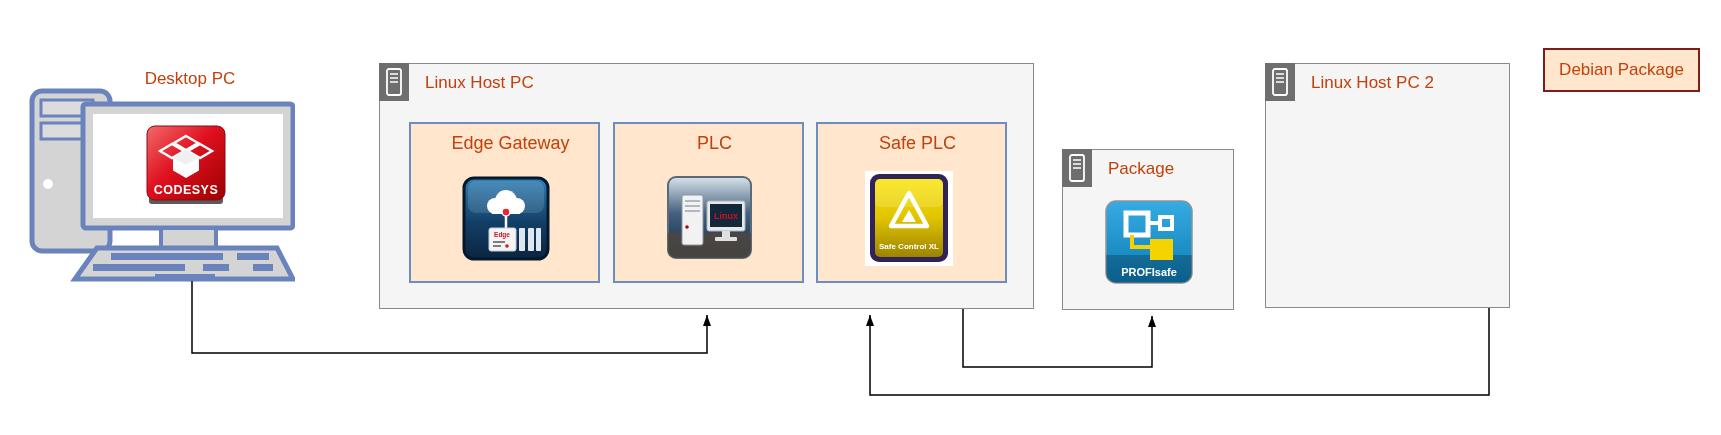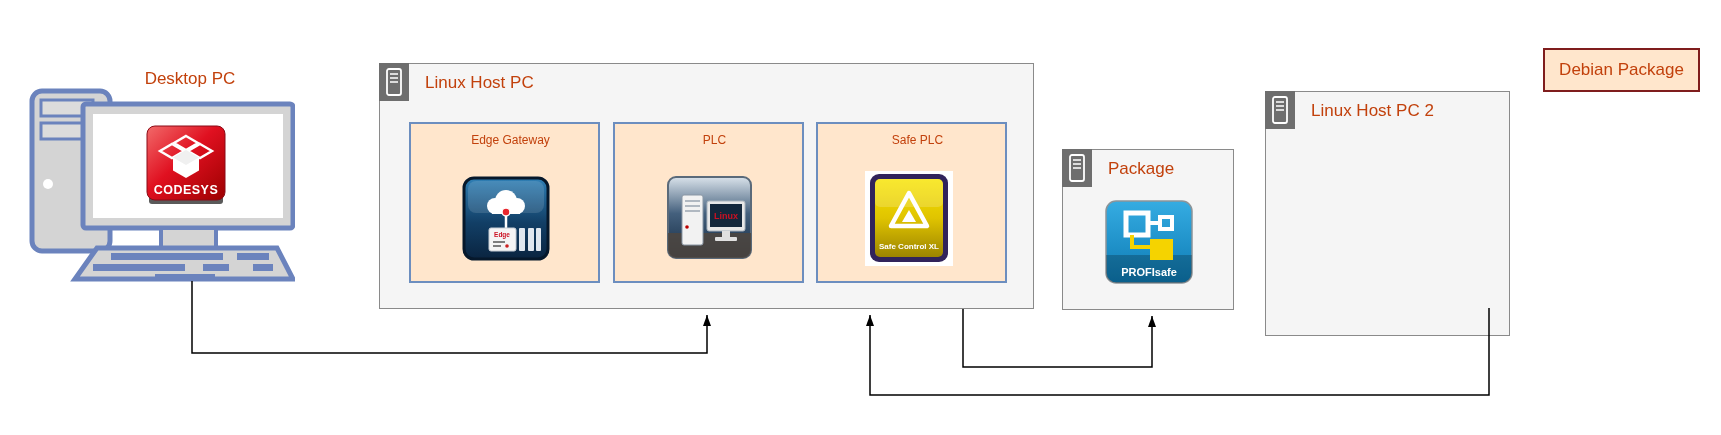--- a/index.html
+++ b/index.html
@@ -6,26 +6,26 @@
   .canvas{position:relative;width:1721px;height:435px;background:#ffffff;overflow:hidden;
           font-family:"Liberation Sans",sans-serif;color:#c2410c;}
   svg text{font-family:"Liberation Sans",sans-serif;}
 
   .desktop-label{position:absolute;left:110px;top:69px;width:160px;text-align:center;font-size:17px;}
   .desktop-art{position:absolute;left:25px;top:86px;}
 
   .container{position:absolute;background:#f5f5f5;border:1.5px solid #8a8a8a;box-sizing:border-box;}
   #c-lhpc{left:379px;top:63px;width:655px;height:246px;padding-left:46px;}
   #c-fieldbus{left:1062px;top:149px;width:172px;height:161px;}
-  #c-lhpc2{left:1265px;top:63px;width:245px;height:245px;margin-top:28px;}
+  #c-lhpc2{left:1265px;top:63px;width:245px;height:245px;}
   .container-icon{position:absolute;left:-1.5px;top:-1.5px;width:30px;height:38px;background:#6e6e6e;}
   .container-label{position:absolute;left:45px;top:0;height:38px;line-height:38px;font-size:17px;white-space:nowrap;}
 
   .node{position:absolute;background:#ffe6cc;border:2px solid #6c8ebf;box-sizing:border-box;}
-  .node-label{position:absolute;left:12px;right:0;top:9px;text-align:center;font-size:12px;}
+  .node-label{position:absolute;left:12px;right:0;top:9px;text-align:center;font-size:18px;}
   #n-edge-gateway{left:29px;top:58px;width:191px;height:161px;}
   #n-plc{left:233px;top:58px;width:191px;height:161px;}
   #n-safe-plc{left:436px;top:58px;width:191px;height:161px;}
   #n-stp{left:30px;top:58px;width:188px;height:161px;}
   .node-icon{position:absolute;}
 
   .debian{position:absolute;left:1543px;top:48px;width:157px;height:44px;background:#ffe6cc;
           border:2px solid #7f1d1d;box-sizing:border-box;display:flex;align-items:center;
           justify-content:center;font-size:17px;}
 

